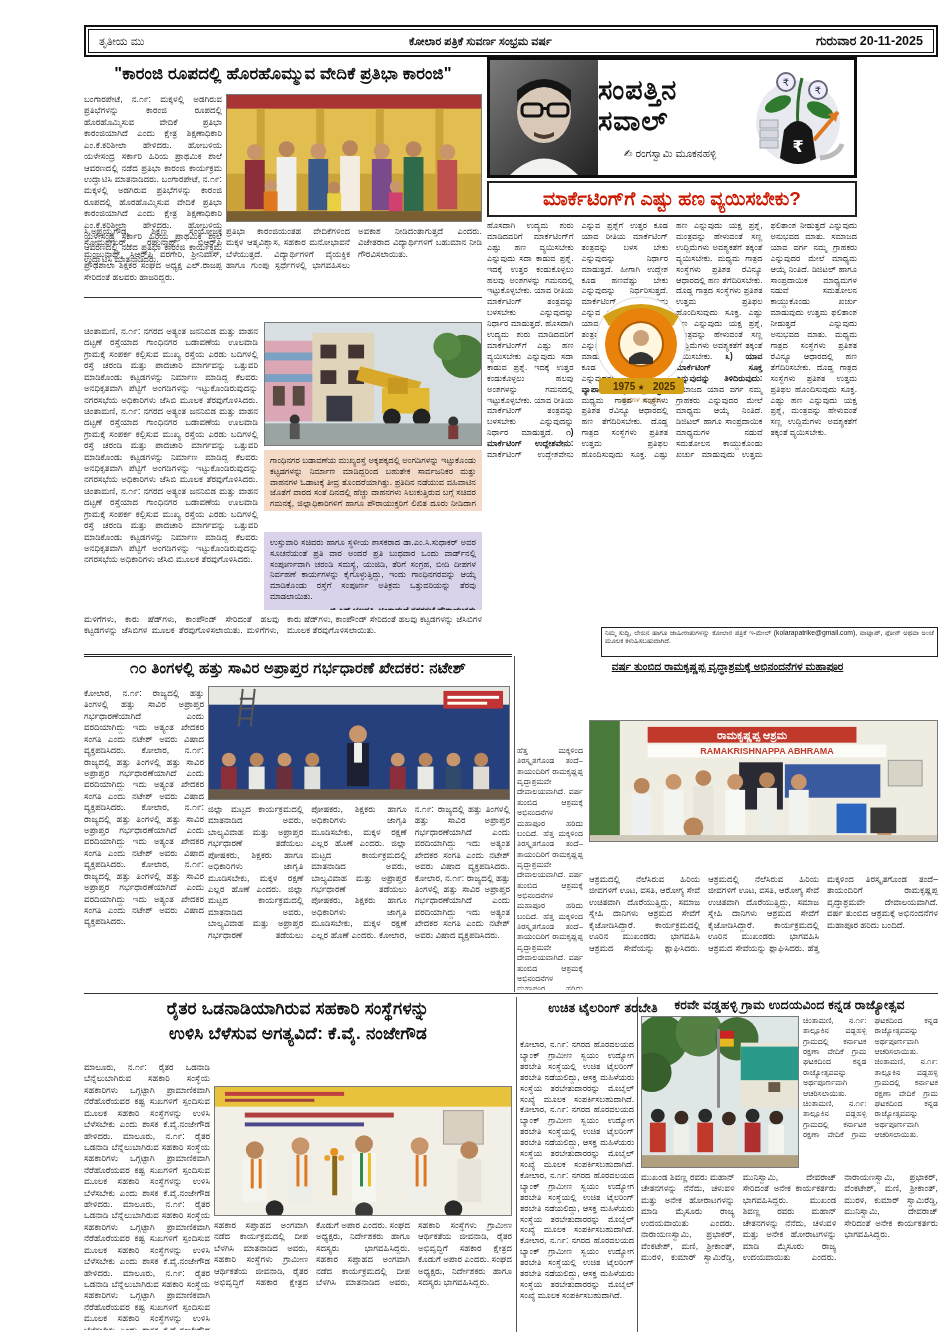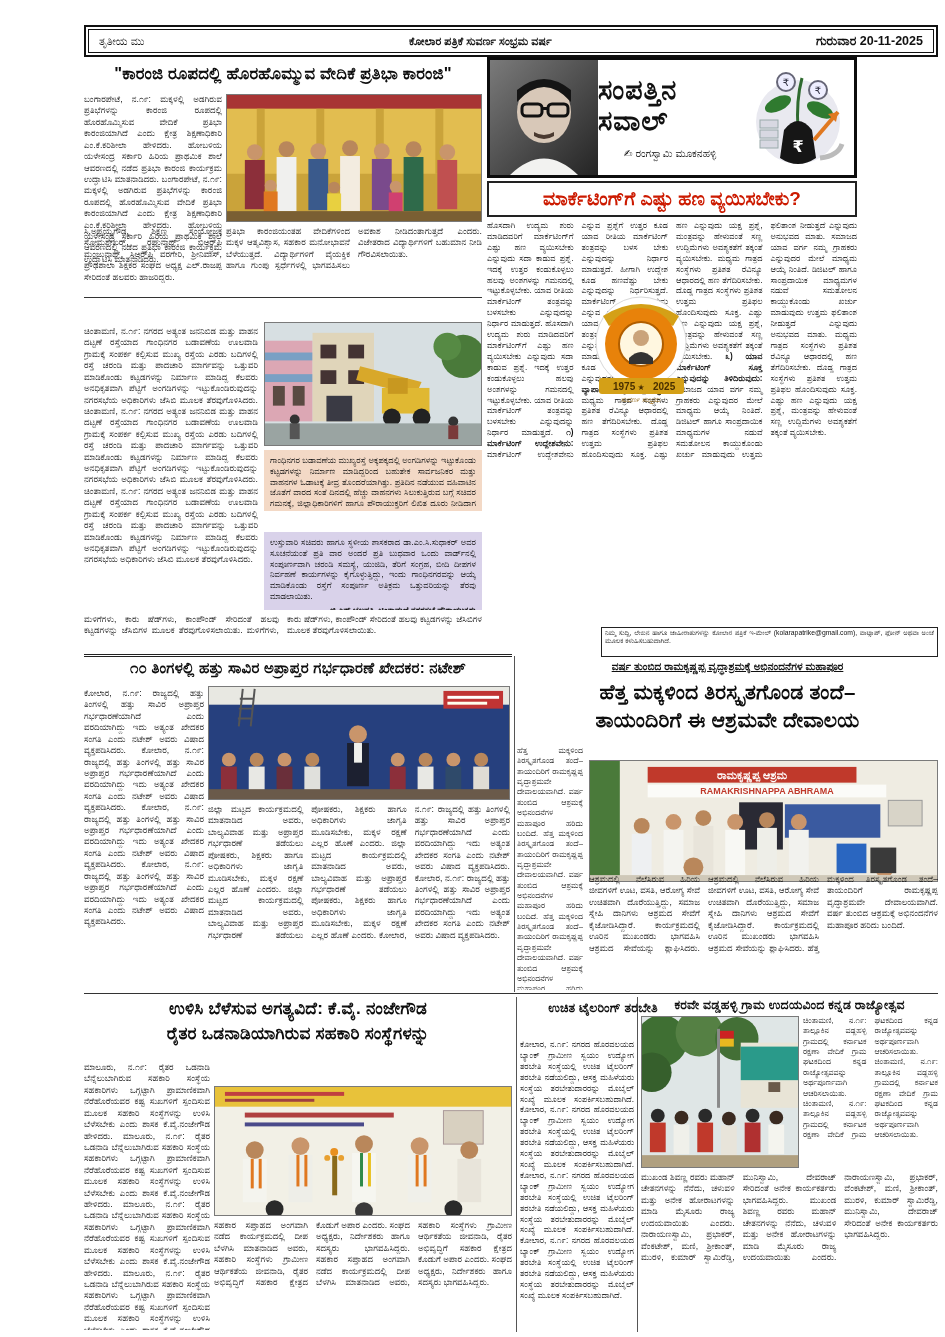--- a/index.html
+++ b/index.html
@@ -249,26 +249,22 @@
       <rect x="146" y="57" width="8" height="20" fill="#f0f0ec"></rect>
       <rect x="0" y="104" width="302" height="10" fill="#6a5a4a"></rect>
     </svg>
   </div>
   <div class="abs artbody cols3" style="left:208px;top:804px;width:302px;height:186px;">
     <span>ಜಿಲ್ಲಾ ಮಟ್ಟದ ಕಾರ್ಯಕ್ರಮದಲ್ಲಿ ಮಾತನಾಡಿದ ಅವರು, ಬಾಲ್ಯವಿವಾಹ ಮತ್ತು ಅಪ್ರಾಪ್ತರ ಗರ್ಭಧಾರಣೆ ತಡೆಯಲು ಪೋಷಕರು, ಶಿಕ್ಷಕರು ಹಾಗೂ ಅಧಿಕಾರಿಗಳು ಜಾಗೃತಿ ಮೂಡಿಸಬೇಕು, ಮಕ್ಕಳ ರಕ್ಷಣೆ ಎಲ್ಲರ ಹೊಣೆ ಎಂದರು. ಜಿಲ್ಲಾ ಮಟ್ಟದ ಕಾರ್ಯಕ್ರಮದಲ್ಲಿ ಮಾತನಾಡಿದ ಅವರು, ಬಾಲ್ಯವಿವಾಹ ಮತ್ತು ಅಪ್ರಾಪ್ತರ ಗರ್ಭಧಾರಣೆ ತಡೆಯಲು ಪೋಷಕರು, ಶಿಕ್ಷಕರು ಹಾಗೂ ಅಧಿಕಾರಿಗಳು ಜಾಗೃತಿ ಮೂಡಿಸಬೇಕು, ಮಕ್ಕಳ ರಕ್ಷಣೆ ಎಲ್ಲರ ಹೊಣೆ ಎಂದರು. ಜಿಲ್ಲಾ ಮಟ್ಟದ ಕಾರ್ಯಕ್ರಮದಲ್ಲಿ ಮಾತನಾಡಿದ ಅವರು, ಬಾಲ್ಯವಿವಾಹ ಮತ್ತು ಅಪ್ರಾಪ್ತರ ಗರ್ಭಧಾರಣೆ ತಡೆಯಲು ಪೋಷಕರು, ಶಿಕ್ಷಕರು ಹಾಗೂ ಅಧಿಕಾರಿಗಳು ಜಾಗೃತಿ ಮೂಡಿಸಬೇಕು, ಮಕ್ಕಳ ರಕ್ಷಣೆ ಎಲ್ಲರ ಹೊಣೆ ಎಂದರು.</span>
     <span>ಕೋಲಾರ, ನ.೧೯: ರಾಜ್ಯದಲ್ಲಿ ಹತ್ತು ತಿಂಗಳಲ್ಲಿ ಹತ್ತು ಸಾವಿರ ಅಪ್ರಾಪ್ತರ ಗರ್ಭಧಾರಣೆಯಾಗಿದೆ ಎಂದು ವರದಿಯಾಗಿದ್ದು ಇದು ಅತ್ಯಂತ ಖೇದಕರ ಸಂಗತಿ ಎಂದು ನಟೇಶ್ ಅವರು ವಿಷಾದ ವ್ಯಕ್ತಪಡಿಸಿದರು. ಕೋಲಾರ, ನ.೧೯: ರಾಜ್ಯದಲ್ಲಿ ಹತ್ತು ತಿಂಗಳಲ್ಲಿ ಹತ್ತು ಸಾವಿರ ಅಪ್ರಾಪ್ತರ ಗರ್ಭಧಾರಣೆಯಾಗಿದೆ ಎಂದು ವರದಿಯಾಗಿದ್ದು ಇದು ಅತ್ಯಂತ ಖೇದಕರ ಸಂಗತಿ ಎಂದು ನಟೇಶ್ ಅವರು ವಿಷಾದ ವ್ಯಕ್ತಪಡಿಸಿದರು.</span>
   </div>
 
   <div class="abs" id="kicker" style="left:517px;top:660px;width:421px;">ವರ್ಷ ತುಂಬಿದ ರಾಮಕೃಷ್ಣಪ್ಪ ವೃದ್ಧಾಶ್ರಮಕ್ಕೆ ಅಭಿನಂದನೆಗಳ ಮಹಾಪೂರ</div>
-  <div class="abs hl" style="left:517px;top:678px;width:421px;font-size:20.5px;line-height:1.35;">
-    <div>ಹೆತ್ತ ಮಕ್ಕಳಿಂದ ತಿರಸ್ಕೃತಗೊಂಡ ತಂದೆ–</div>
-    <div>ತಾಯಂದಿರಿಗೆ ಈ ಆಶ್ರಮವೇ ದೇವಾಲಯ</div>
-  </div>
   <div class="abs artbody" style="left:517px;top:746px;width:66px;height:244px;font-size:7.8px;">ಹೆತ್ತ ಮಕ್ಕಳಿಂದ ತಿರಸ್ಕೃತಗೊಂಡ ತಂದೆ–ತಾಯಂದಿರಿಗೆ ರಾಮಕೃಷ್ಣಪ್ಪ ವೃದ್ಧಾಶ್ರಮವೇ ದೇವಾಲಯವಾಗಿದೆ. ವರ್ಷ ತುಂಬಿದ ಆಶ್ರಮಕ್ಕೆ ಅಭಿನಂದನೆಗಳ ಮಹಾಪೂರ ಹರಿದು ಬಂದಿದೆ. ಹೆತ್ತ ಮಕ್ಕಳಿಂದ ತಿರಸ್ಕೃತಗೊಂಡ ತಂದೆ–ತಾಯಂದಿರಿಗೆ ರಾಮಕೃಷ್ಣಪ್ಪ ವೃದ್ಧಾಶ್ರಮವೇ ದೇವಾಲಯವಾಗಿದೆ. ವರ್ಷ ತುಂಬಿದ ಆಶ್ರಮಕ್ಕೆ ಅಭಿನಂದನೆಗಳ ಮಹಾಪೂರ ಹರಿದು ಬಂದಿದೆ. ಹೆತ್ತ ಮಕ್ಕಳಿಂದ ತಿರಸ್ಕೃತಗೊಂಡ ತಂದೆ–ತಾಯಂದಿರಿಗೆ ರಾಮಕೃಷ್ಣಪ್ಪ ವೃದ್ಧಾಶ್ರಮವೇ ದೇವಾಲಯವಾಗಿದೆ. ವರ್ಷ ತುಂಬಿದ ಆಶ್ರಮಕ್ಕೆ ಅಭಿನಂದನೆಗಳ ಮಹಾಪೂರ ಹರಿದು ಬಂದಿದೆ.</div>
-  <div class="abs photo" style="left:589px;top:760px;width:349px;height:122px;">
+  <div class="abs photo" style="left:589px;top:720px;width:349px;height:122px;">
     <svg viewBox="0 0 349 122" preserveAspectRatio="none">
       <rect width="349" height="122" fill="#efece2"></rect>
       <rect x="0" y="0" width="30" height="122" fill="#4a7a3a"></rect>
       <rect x="58" y="6" width="210" height="16" fill="#c0392b"></rect>
       <text x="163" y="18" font-size="11" font-weight="bold" text-anchor="middle" fill="#ffffff">ರಾಮಕೃಷ್ಣಪ್ಪ ಆಶ್ರಮ</text>
       <rect x="58" y="24" width="240" height="13" fill="#fbfbf8"></rect>
       <text x="178" y="34" font-size="9" font-weight="bold" text-anchor="middle" fill="#c0392b">RAMAKRISHNAPPA ABHRAMA</text>
       <rect x="150" y="42" width="44" height="48" fill="#2a2a34"></rect>
       <rect x="196" y="44" width="96" height="34" fill="#3a5aa0"></rect>
       <rect x="300" y="40" width="34" height="26" fill="#d8d4c8" stroke="#999"></rect>
@@ -298,22 +294,22 @@
   <div class="abs artbody cols3" style="left:589px;top:874px;width:349px;height:116px;">
     <span>ಆಶ್ರಮದಲ್ಲಿ ನೆಲೆಸಿರುವ ಹಿರಿಯ ಜೀವಗಳಿಗೆ ಊಟ, ವಸತಿ, ಆರೋಗ್ಯ ಸೇವೆ ಉಚಿತವಾಗಿ ದೊರೆಯುತ್ತಿದ್ದು, ಸಮಾಜ ಸ್ನೇಹಿ ದಾನಿಗಳು ಆಶ್ರಮದ ಸೇವೆಗೆ ಕೈಜೋಡಿಸಿದ್ದಾರೆ. ಕಾರ್ಯಕ್ರಮದಲ್ಲಿ ಊರಿನ ಮುಖಂಡರು ಭಾಗವಹಿಸಿ ಆಶ್ರಮದ ಸೇವೆಯನ್ನು ಶ್ಲಾಘಿಸಿದರು. ಆಶ್ರಮದಲ್ಲಿ ನೆಲೆಸಿರುವ ಹಿರಿಯ ಜೀವಗಳಿಗೆ ಊಟ, ವಸತಿ, ಆರೋಗ್ಯ ಸೇವೆ ಉಚಿತವಾಗಿ ದೊರೆಯುತ್ತಿದ್ದು, ಸಮಾಜ ಸ್ನೇಹಿ ದಾನಿಗಳು ಆಶ್ರಮದ ಸೇವೆಗೆ ಕೈಜೋಡಿಸಿದ್ದಾರೆ. ಕಾರ್ಯಕ್ರಮದಲ್ಲಿ ಊರಿನ ಮುಖಂಡರು ಭಾಗವಹಿಸಿ ಆಶ್ರಮದ ಸೇವೆಯನ್ನು ಶ್ಲಾಘಿಸಿದರು.</span>
     <span>ಹೆತ್ತ ಮಕ್ಕಳಿಂದ ತಿರಸ್ಕೃತಗೊಂಡ ತಂದೆ–ತಾಯಂದಿರಿಗೆ ರಾಮಕೃಷ್ಣಪ್ಪ ವೃದ್ಧಾಶ್ರಮವೇ ದೇವಾಲಯವಾಗಿದೆ. ವರ್ಷ ತುಂಬಿದ ಆಶ್ರಮಕ್ಕೆ ಅಭಿನಂದನೆಗಳ ಮಹಾಪೂರ ಹರಿದು ಬಂದಿದೆ.</span>
   </div>
 
   <div class="abs hrule" style="left:84px;top:993px;width:854px;border-top-width:1.5px;"></div>
   <div class="abs vrule" style="left:516px;top:997px;height:335px;"></div>
   <div class="abs vrule" style="left:637px;top:997px;height:335px;"></div>
 
   <div class="abs hl" style="left:84px;top:997px;width:428px;font-size:17px;line-height:1.45;">
+    <div>ರೈತರ ಒಡನಾಡಿಯಾಗಿರುವ ಸಹಕಾರಿ ಸಂಸ್ಥೆಗಳನ್ನು</div>
     <div>ಉಳಿಸಿ ಬೆಳೆಸುವ ಅಗತ್ಯವಿದೆ: ಕೆ.ವೈ. ನಂಜೇಗೌಡ</div>
-    <div>ರೈತರ ಒಡನಾಡಿಯಾಗಿರುವ ಸಹಕಾರಿ ಸಂಸ್ಥೆಗಳನ್ನು</div>
   </div>
   <div class="abs artbody" style="left:84px;top:1062px;width:126px;height:268px;">ಮಾಲೂರು, ನ.೧೯: ರೈತರ ಒಡನಾಡಿ ಬೆನ್ನೆಲುಬಾಗಿರುವ ಸಹಕಾರಿ ಸಂಸ್ಥೆಯ ಸಹಕಾರಿಗಳು ಒಗ್ಗಟ್ಟಾಗಿ ಪ್ರಾಮಾಣಿಕವಾಗಿ ನೆರೆಹೊರೆಯವರ ಕಷ್ಟ ಸುಖಗಳಿಗೆ ಸ್ಪಂದಿಸುವ ಮೂಲಕ ಸಹಕಾರಿ ಸಂಸ್ಥೆಗಳನ್ನು ಉಳಿಸಿ ಬೆಳೆಸಬೇಕು ಎಂದು ಶಾಸಕ ಕೆ.ವೈ.ನಂಜೇಗೌಡ ಹೇಳಿದರು. ಮಾಲೂರು, ನ.೧೯: ರೈತರ ಒಡನಾಡಿ ಬೆನ್ನೆಲುಬಾಗಿರುವ ಸಹಕಾರಿ ಸಂಸ್ಥೆಯ ಸಹಕಾರಿಗಳು ಒಗ್ಗಟ್ಟಾಗಿ ಪ್ರಾಮಾಣಿಕವಾಗಿ ನೆರೆಹೊರೆಯವರ ಕಷ್ಟ ಸುಖಗಳಿಗೆ ಸ್ಪಂದಿಸುವ ಮೂಲಕ ಸಹಕಾರಿ ಸಂಸ್ಥೆಗಳನ್ನು ಉಳಿಸಿ ಬೆಳೆಸಬೇಕು ಎಂದು ಶಾಸಕ ಕೆ.ವೈ.ನಂಜೇಗೌಡ ಹೇಳಿದರು. ಮಾಲೂರು, ನ.೧೯: ರೈತರ ಒಡನಾಡಿ ಬೆನ್ನೆಲುಬಾಗಿರುವ ಸಹಕಾರಿ ಸಂಸ್ಥೆಯ ಸಹಕಾರಿಗಳು ಒಗ್ಗಟ್ಟಾಗಿ ಪ್ರಾಮಾಣಿಕವಾಗಿ ನೆರೆಹೊರೆಯವರ ಕಷ್ಟ ಸುಖಗಳಿಗೆ ಸ್ಪಂದಿಸುವ ಮೂಲಕ ಸಹಕಾರಿ ಸಂಸ್ಥೆಗಳನ್ನು ಉಳಿಸಿ ಬೆಳೆಸಬೇಕು ಎಂದು ಶಾಸಕ ಕೆ.ವೈ.ನಂಜೇಗೌಡ ಹೇಳಿದರು. ಮಾಲೂರು, ನ.೧೯: ರೈತರ ಒಡನಾಡಿ ಬೆನ್ನೆಲುಬಾಗಿರುವ ಸಹಕಾರಿ ಸಂಸ್ಥೆಯ ಸಹಕಾರಿಗಳು ಒಗ್ಗಟ್ಟಾಗಿ ಪ್ರಾಮಾಣಿಕವಾಗಿ ನೆರೆಹೊರೆಯವರ ಕಷ್ಟ ಸುಖಗಳಿಗೆ ಸ್ಪಂದಿಸುವ ಮೂಲಕ ಸಹಕಾರಿ ಸಂಸ್ಥೆಗಳನ್ನು ಉಳಿಸಿ ಬೆಳೆಸಬೇಕು ಎಂದು ಶಾಸಕ ಕೆ.ವೈ.ನಂಜೇಗೌಡ ಹೇಳಿದರು.</div>
   <div class="abs photo" style="left:214px;top:1086px;width:298px;height:130px;">
     <svg viewBox="0 0 298 130" preserveAspectRatio="none">
       <rect width="298" height="130" fill="#f2f0e6"></rect>
       <rect width="298" height="20" fill="#e8c23a"></rect>
       <rect x="10" y="5" width="120" height="4" fill="#c04040"></rect>
         <rect x="10" y="12" width="90" height="3" fill="#a04040"></rect>
       <rect x="230" y="24" width="40" height="34" fill="#d8d0c0" stroke="#a99"></rect>
       <rect x="30" y="26" width="150" height="5" fill="#b04040"></rect>

